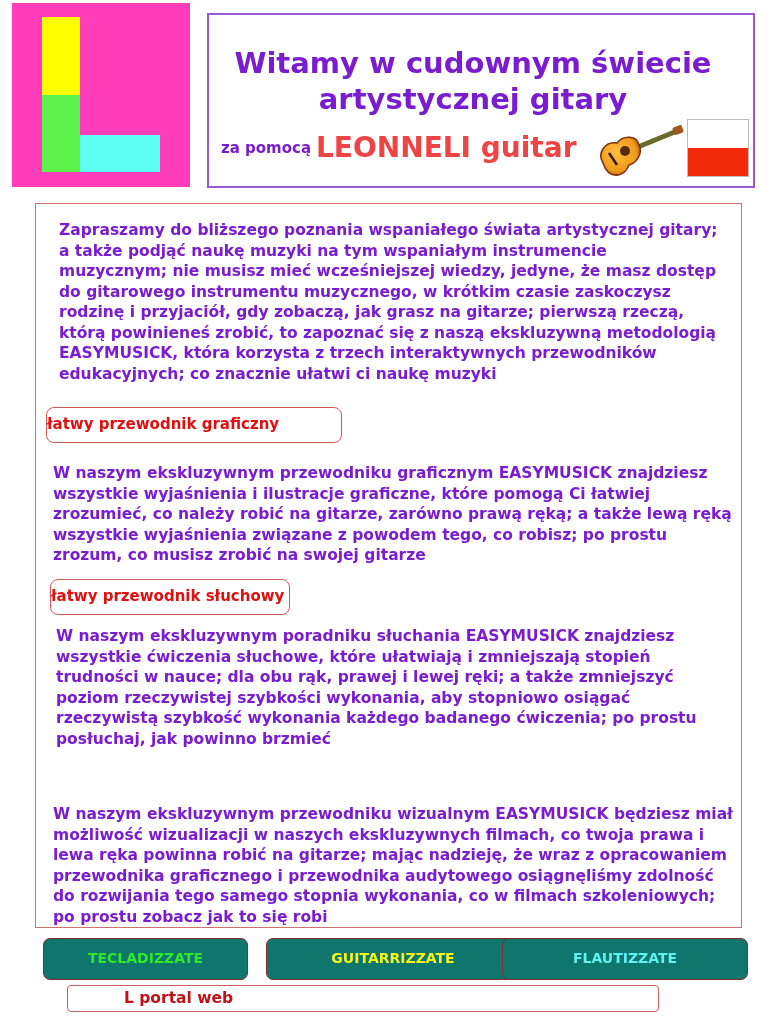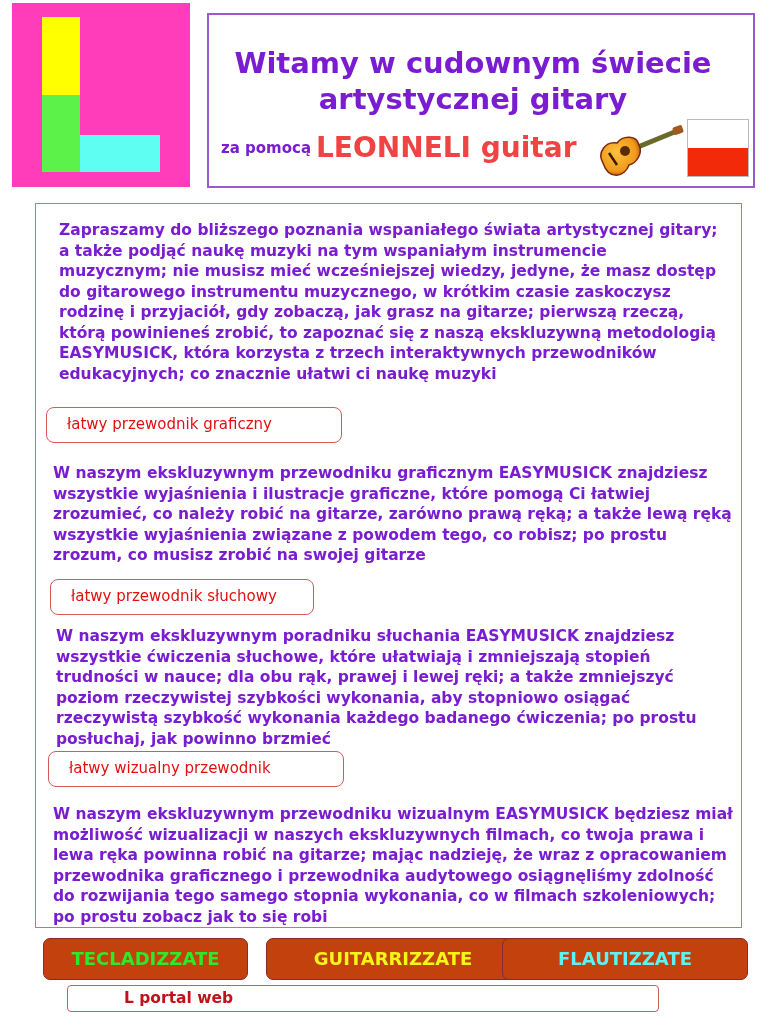--- a/index.html
+++ b/index.html
@@ -16,24 +16,24 @@
   .header .by { position:absolute; left:12px; top:124px; color:#7a1ccf; font-weight:bold; font-size:15px; }
   .header .brand { position:absolute; left:107px; top:116px; color:#ef4444; font-weight:bold; font-size:28px; }
   .guitar { position:absolute; left:386px; top:108px; width:90px; height:56px; }
   .flag { position:absolute; left:478px; top:104px; width:62px; height:58px; border:1px solid #bbb; box-sizing:border-box; }
   .flag .w { height:50%; background:#fff; }
   .flag .r { height:50%; background:#f22a0a; }
 
   .content { position:absolute; left:35px; top:203px; width:707px; height:725px; border:1.5px solid #d07070; box-sizing:border-box; }
   .para { position:absolute; color:#7a1ccf; font-weight:bold; font-size:15.5px; line-height:20.5px; }
   .pill { position:absolute; height:36px; border:1.5px solid #d45a5a; border-radius:8px; box-sizing:border-box;
-          color:#e01010; font-weight:normal; font-size:15px; line-height:33px; padding-left:20px; }
+          color:#e01010; font-weight:bold; font-size:15px; line-height:33px; }
 
-  .btn { position:absolute; top:938px; height:42px; background:#c2410c; border:1.5px solid #8a2a2a; border-radius:7px; box-sizing:border-box;
-         font-weight:bold; font-size:18px; line-height:39px; text-align:center; }
+  .btn { position:absolute; top:938px; height:42px; background:#0f766e; border:1.5px solid #8a2a2a; border-radius:7px; box-sizing:border-box;
+         font-weight:bold; font-size:14px; line-height:39px; text-align:center; }
   .portal { position:absolute; left:67px; top:985px; width:592px; height:27px; border:1.5px solid #c86060; border-radius:4px; box-sizing:border-box;
             color:#c0121a; font-weight:bold; font-size:15.5px; line-height:24px; }
   .portal .lbl { position:absolute; left:56px; }
   .portal .url { position:absolute; left:206px; }
 </style>
 </head>
 <body>
 
 <div class="logo">
   <div class="y"></div>
@@ -67,24 +67,23 @@
     <div class="r"></div>
   </div>
 </div>
 
 <div class="content">
   <div class="para" style="left:23px; top:16px; width:660px;">Zapraszamy do bliższego poznania wspaniałego świata artystycznej gitary; a także podjąć naukę muzyki na tym wspaniałym instrumencie muzycznym; nie musisz mieć wcześniejszej wiedzy, jedyne, że masz dostęp do gitarowego instrumentu muzycznego, w krótkim czasie zaskoczysz rodzinę i przyjaciół, gdy zobaczą, jak grasz na gitarze; pierwszą rzeczą, którą powinieneś zrobić, to zapoznać się z naszą ekskluzywną metodologią EASYMUSICK, która korzysta z trzech interaktywnych przewodników edukacyjnych; co znacznie ułatwi ci naukę muzyki</div>
 
   <div class="pill" style="left:10px; top:203px; width:296px;">łatwy przewodnik graficzny</div>
   <div class="para" style="left:17px; top:259px; width:680px;">W naszym ekskluzywnym przewodniku graficznym EASYMUSICK znajdziesz wszystkie wyjaśnienia i ilustracje graficzne, które pomogą Ci łatwiej zrozumieć, co należy robić na gitarze, zarówno prawą ręką; a także lewą ręką wszystkie wyjaśnienia związane z powodem tego, co robisz; po prostu zrozum, co musisz zrobić na swojej gitarze</div>
 
-  <div class="pill" style="left:14px; top:375px; width:264px;">łatwy przewodnik słuchowy</div>
+  <div class="pill" style="left:14px; top:375px; width:240px;">łatwy przewodnik słuchowy</div>
   <div class="para" style="left:20px; top:422px; width:680px;">W naszym ekskluzywnym poradniku słuchania EASYMUSICK znajdziesz wszystkie ćwiczenia słuchowe, które ułatwiają i zmniejszają stopień trudności w nauce; dla obu rąk, prawej i lewej ręki; a także zmniejszyć poziom rzeczywistej szybkości wykonania, aby stopniowo osiągać rzeczywistą szybkość wykonania każdego badanego ćwiczenia; po prostu posłuchaj, jak powinno brzmieć</div>
 
-  <div class="pill" style="left:12px; top:547px; width:296px;">łatwy wizualny przewodnik</div>
   <div class="para" style="left:17px; top:600px; width:680px;">W naszym ekskluzywnym przewodniku wizualnym EASYMUSICK będziesz miał możliwość wizualizacji w naszych ekskluzywnych filmach, co twoja prawa i lewa ręka powinna robić na gitarze; mając nadzieję, że wraz z opracowaniem przewodnika graficznego i przewodnika audytowego osiągnęliśmy zdolność do rozwijania tego samego stopnia wykonania, co w filmach szkoleniowych; po prostu zobacz jak to się robi</div>
 </div>
 
 <div class="btn" style="left:43px; width:205px; color:#2ee82a;">TECLADIZZATE</div>
 <div class="btn" style="left:266px; width:254px; color:#f5f51a;">GUITARRIZZATE</div>
 <div class="btn" style="left:502px; width:246px; color:#5ef2f2;">FLAUTIZZATE</div>
 
 <div class="portal">
   <span class="lbl">L portal web</span>
 </div>

